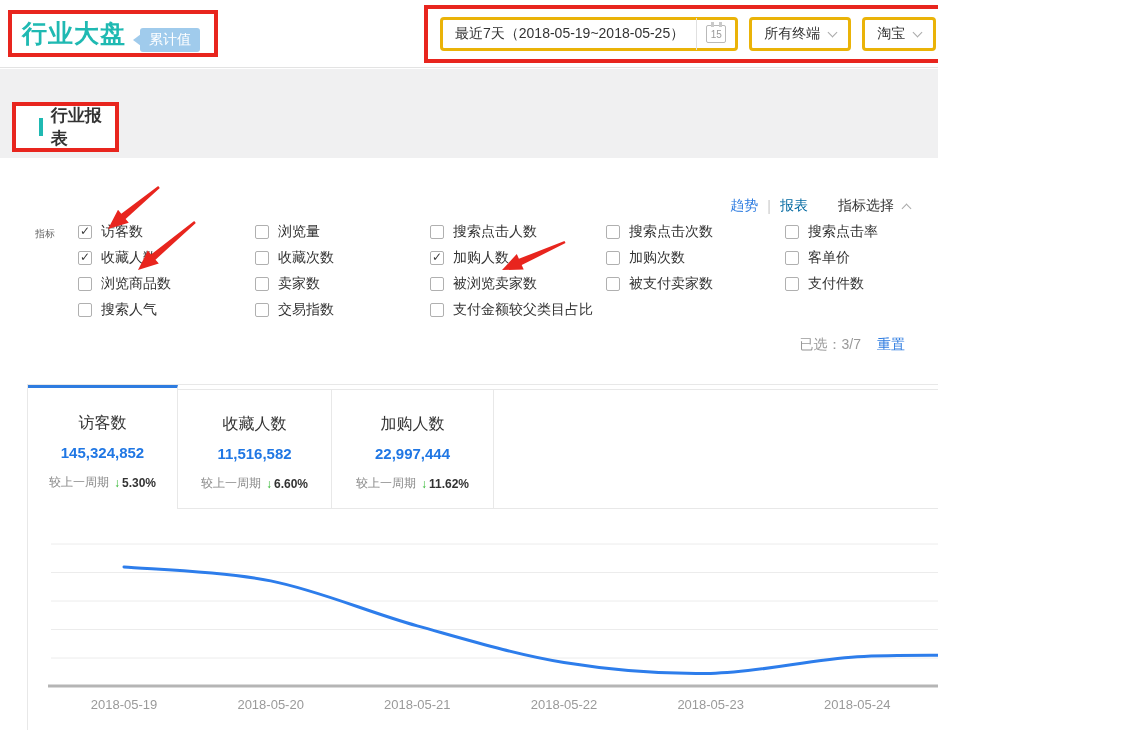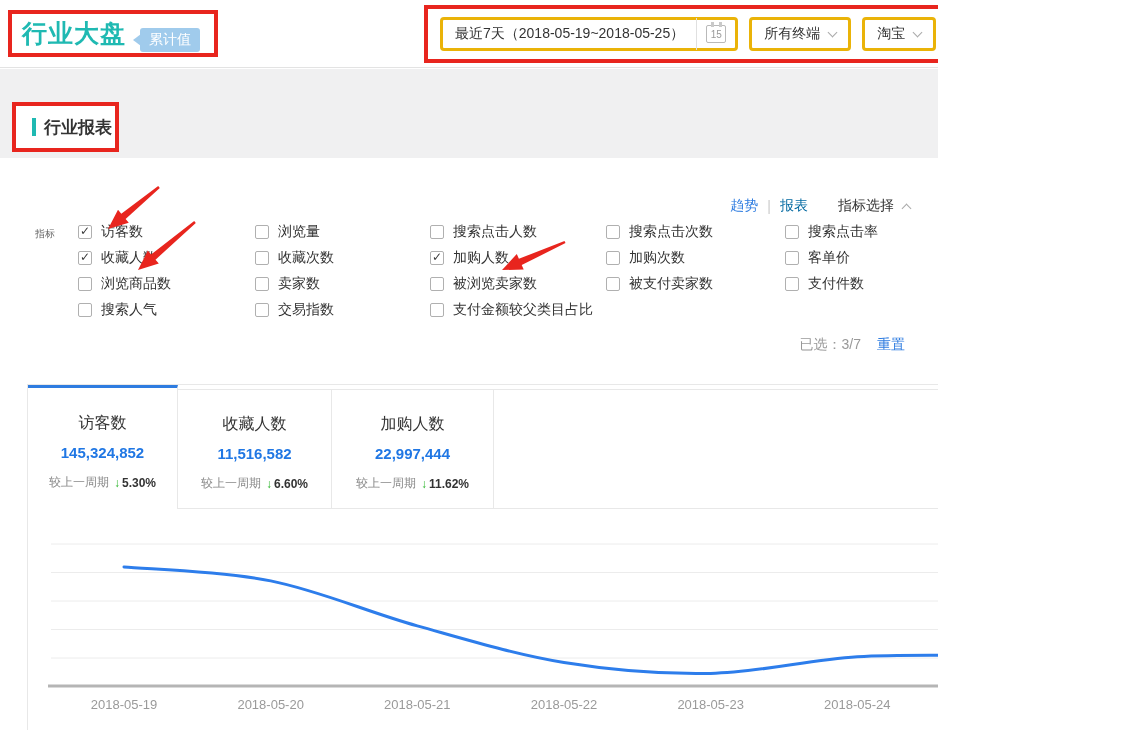--- a/index.html
+++ b/index.html
@@ -20,21 +20,21 @@
   .btn .pad { padding:0 12px; }
   .date-divider { width:1px; height:32px; background:#e0e0e0; }
   .cal-wrap { padding:0 9px; display:flex; align-items:center; }
   .cal { position:relative; width:20px; height:18px; border:1px solid #b9b9b9; border-radius:2px; font-size:10px; color:#999; text-align:center; line-height:17px; }
   .cal::before { content:''; position:absolute; top:-4px; left:4px; width:3px; height:5px; background:#c9c9c9; box-shadow:8px 0 #c9c9c9; }
   .caret { display:inline-block; width:7px; height:7px; border-right:1px solid #aaa; border-bottom:1px solid #aaa; transform:rotate(45deg); margin-left:9px; margin-top:-4px; }
   .caret-up { transform:rotate(225deg); margin-top:4px; }
 
   
   .grey-band { position:absolute; left:0; top:69px; width:1124px; height:89px; background:#f0f0f1; }
-  .annot-box-section { left:12px; top:102px; width:107px; height:50px; background:#fff; display:flex; align-items:center; padding-left:16px; }
+  .annot-box-section { left:12px; top:102px; width:107px; height:50px; background:#fff; display:flex; align-items:center; padding-left:23px; }
   .teal-bar { width:4px; height:18px; background:#1fb9b2; margin-right:8px; }
   .section-title { font-size:17px; font-weight:bold; color:#333; }
 
   
   .view-switch { position:absolute; top:197px; right:28px; display:flex; align-items:center; font-size:14px; }
   .vs-trend { color:#2e7ce0; cursor:pointer; }
   .vs-sep { color:#ccc; margin:0 9px; }
   .vs-report { color:#0369a1; cursor:pointer; }
   .vs-indsel { color:#333; margin-left:30px; cursor:pointer; display:flex; align-items:center; }
 

